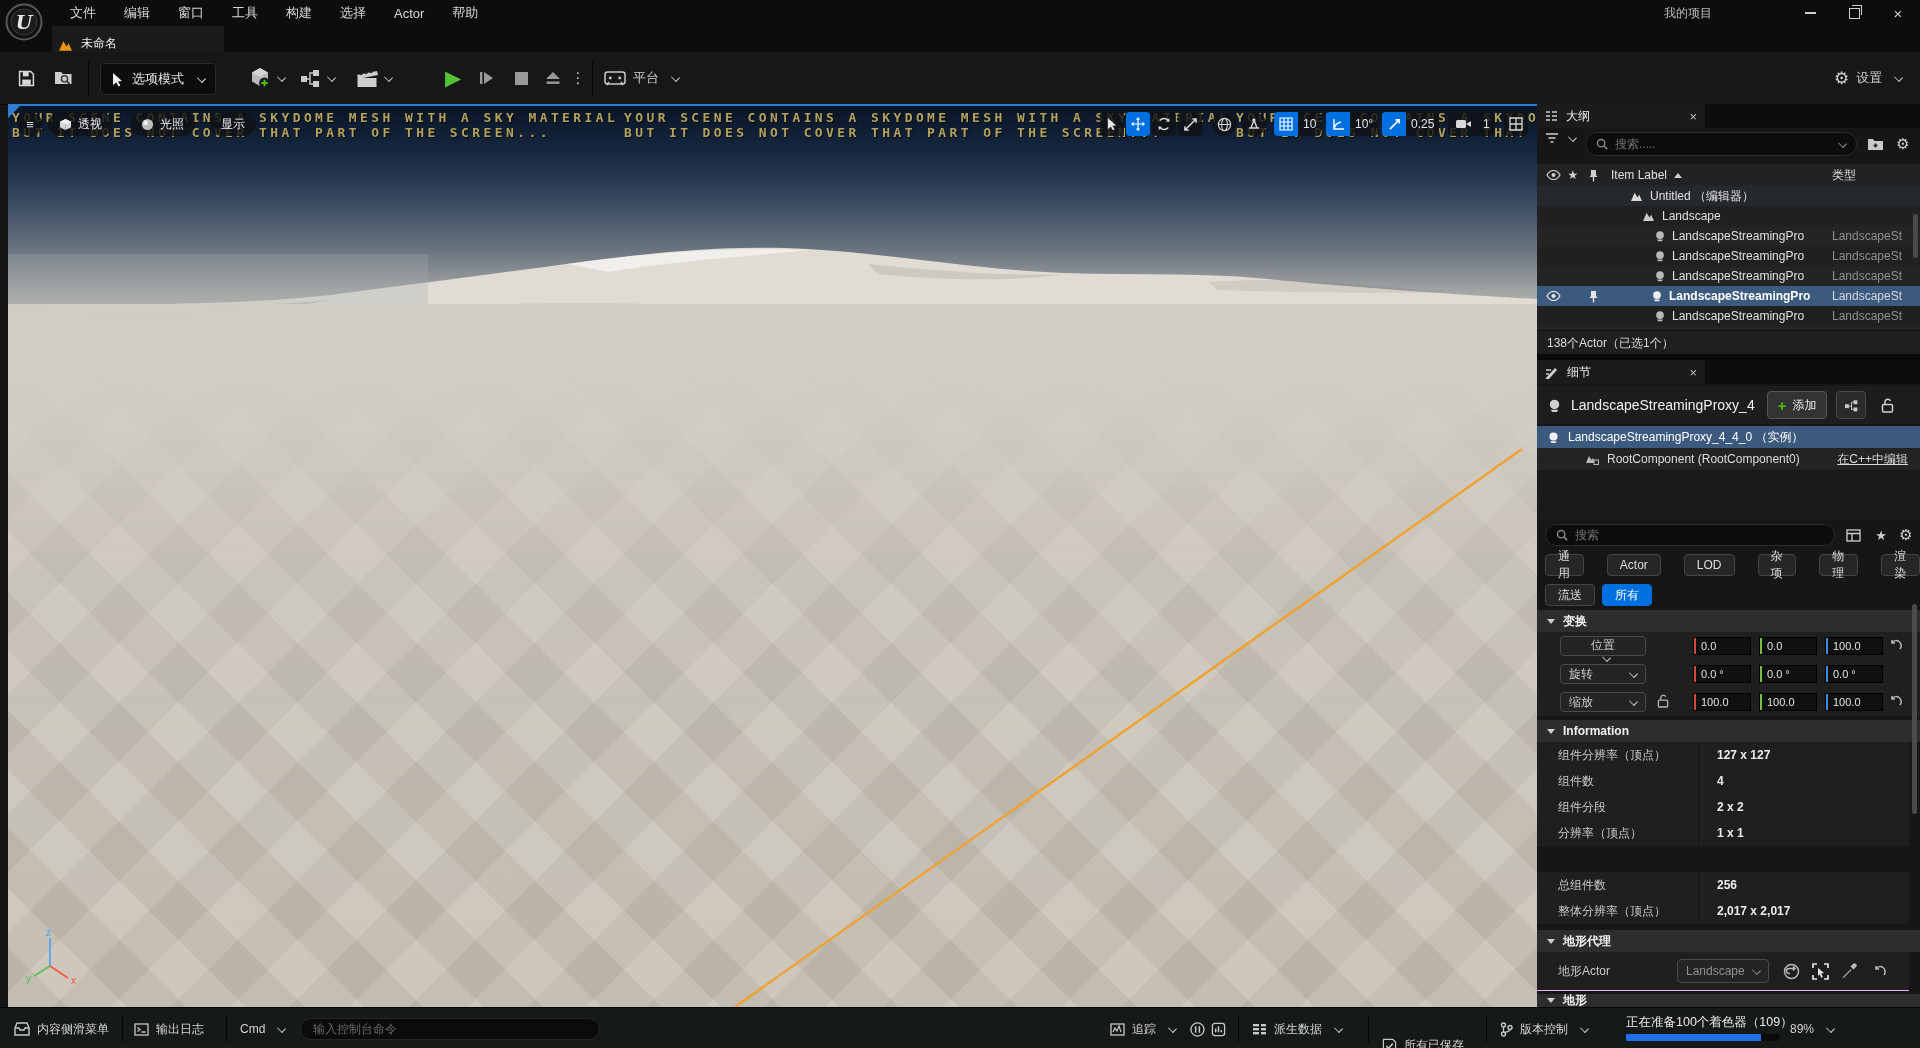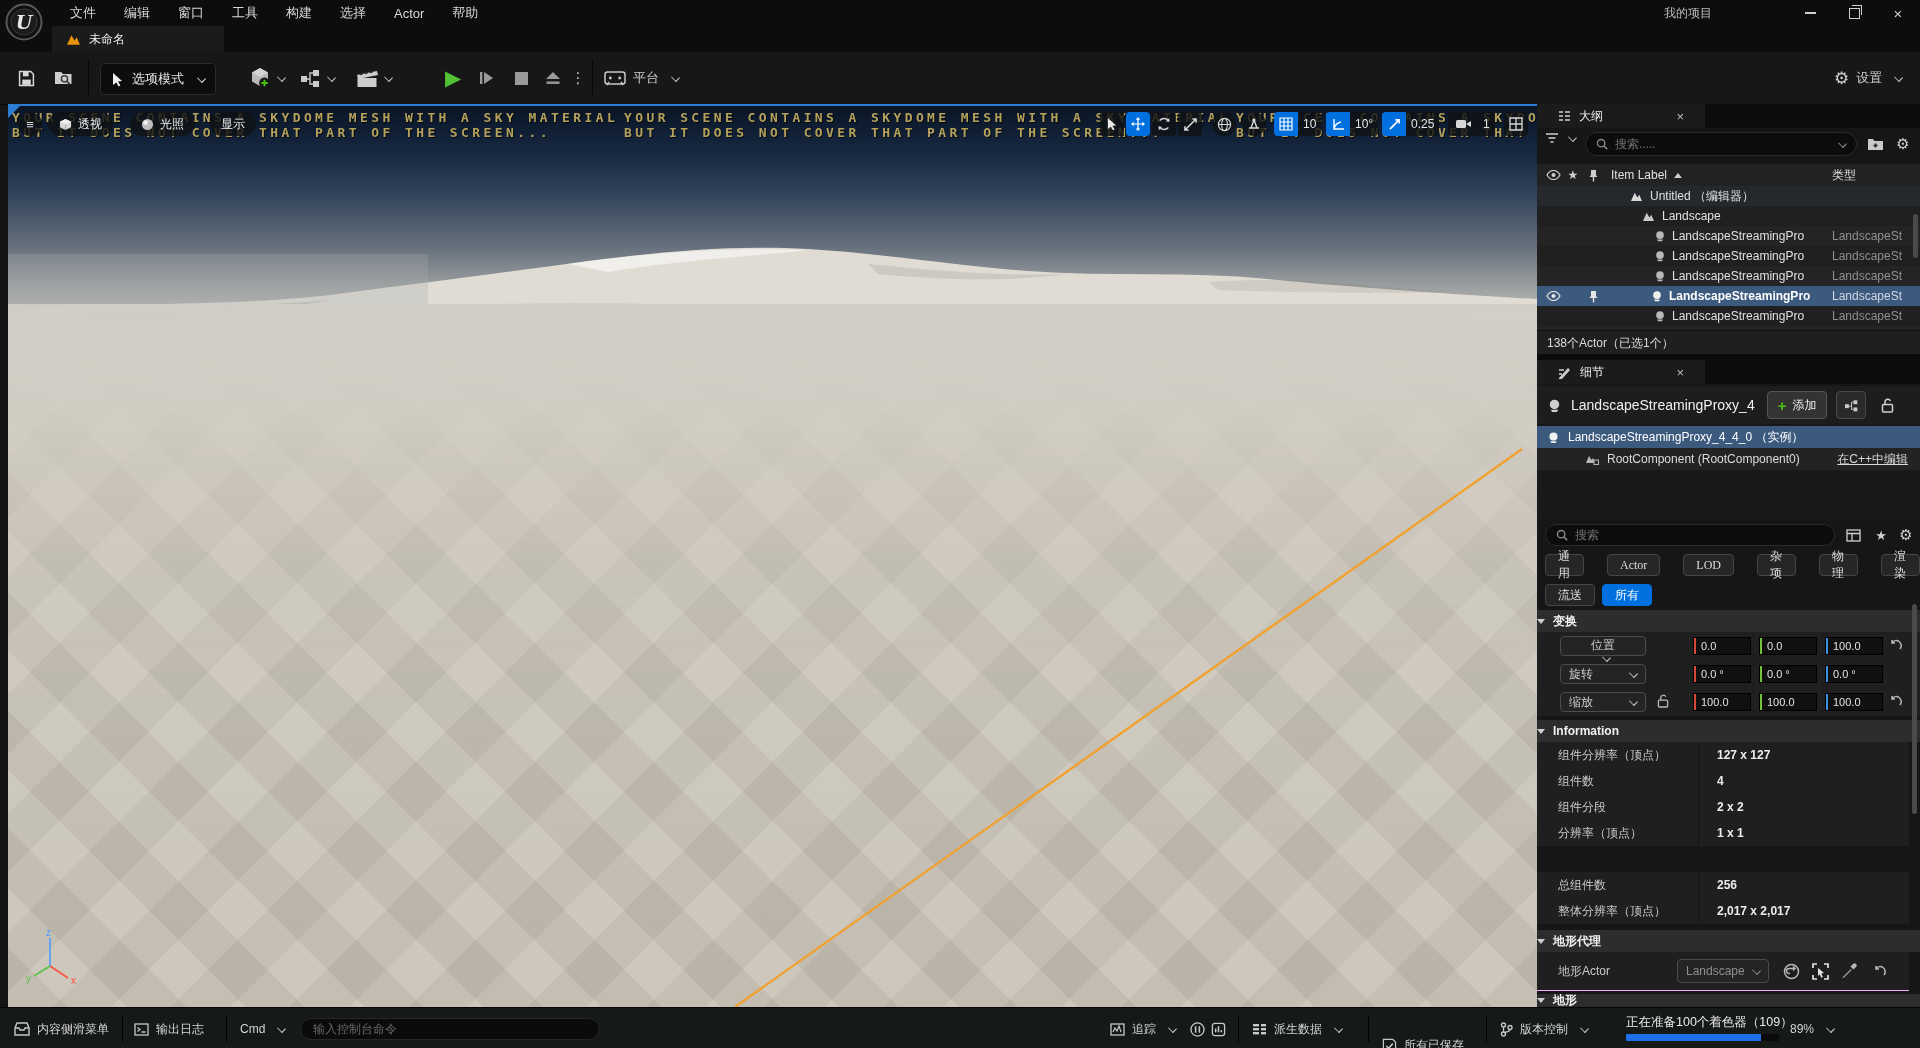--- a/index.html
+++ b/index.html
@@ -10,21 +10,21 @@
   .flex{display:flex;align-items:center;}
   .cv{width:6px;height:6px;border-right:1.5px solid currentColor;border-bottom:1.5px solid currentColor;
       display:inline-block;transform:rotate(45deg) scaleY(.8);margin-left:6px;margin-bottom:2px;flex:none;}
   svg{display:block;flex:none;}
   
   .titlebar{left:0;top:0;width:1920px;height:26px;background:#0d0d0d;}
   .menu-item{padding:0 14px;height:26px;display:flex;align-items:center;color:#d8d8d8;font-size:13px;cursor:default;}
   .win-btn{width:44px;height:26px;display:flex;align-items:center;justify-content:center;color:#cfcfcf;}
   
   .tabbar{left:0;top:26px;width:1920px;height:26px;background:#0d0d0d;}
-  .leveltab{left:52px;top:26px;width:172px;height:26px;background:#1b1b1b;display:flex;align-items:center;gap:8px;padding-left:14px;box-sizing:border-box;}
+  .leveltab{left:52px;top:26px;width:172px;height:26px;background:#1b1b1b;display:flex;align-items:flex-end;gap:8px;padding-left:6px;box-sizing:border-box;}
   
   .toolbar{left:0;top:52px;width:1920px;height:52px;background:#171717;border-bottom:1px solid #060606;}
   .tbtn{height:34px;display:flex;align-items:center;justify-content:center;color:#cfcfcf;}
   .tsep{width:1px;height:34px;background:#050505;}
   .modepill{background:#0c0c0c;border:1px solid #2a2a2a;border-radius:4px;height:30px;display:flex;align-items:center;gap:8px;padding:0 10px;color:#e8e8e8;font-size:13px;}
   
   .viewport{left:8px;top:104px;width:1529px;height:903px;background:#23303f;overflow:hidden;}
   .sky{left:0;top:0;width:1529px;height:262px;background:linear-gradient(#0a1424 0%,#152740 18%,#31435a 34%,#68727e 55%,#a3a6a5 72%,#c7c3ba 86%,#d2cec5 100%);}
   .ground{left:0;top:215px;width:1529px;height:688px;background:linear-gradient(#d8d4cb 0px,#cfc9be 140px,#c9c3b7 100%);}
   .ground::before{content:"";position:absolute;inset:0;
@@ -38,30 +38,30 @@
   .warnblock{color:#b4a25c;font-family:"DejaVu Sans Mono","Liberation Mono",monospace;font-weight:bold;
      font-size:13px;letter-spacing:3.4px;line-height:15px;white-space:nowrap;text-shadow:1px 1px 0 rgba(0,0,0,.65);z-index:1;}
   .vpill{background:rgba(16,18,22,.82);border-radius:12px;height:24px;display:flex;align-items:center;gap:6px;padding:0 11px;color:#ececec;font-size:12px;z-index:2;}
   .vround{background:rgba(16,18,22,.82);border-radius:12px;width:24px;height:24px;display:flex;align-items:center;justify-content:center;color:#dedede;z-index:2;}
   .vtool{width:24px;height:24px;border-radius:4px;background:rgba(16,18,22,.82);display:flex;align-items:center;justify-content:center;color:#d8d8d8;z-index:2;}
   .vtool.on{background:#0070e0;color:#fff;}
   .vnum{height:24px;display:flex;align-items:center;padding:0 5px;background:rgba(16,18,22,.82);border-radius:0 4px 4px 0;color:#e6e6e6;z-index:2;font-size:12px;}
   
   .rightpanel{left:1537px;top:104px;width:383px;height:903px;background:#161616;}
   .ptabrow{left:0;width:383px;height:24px;background:#0d0d0d;}
-  .ptab{height:24px;display:flex;align-items:center;gap:8px;padding:0 21px;background:#1b1b1b;width:168px;box-sizing:border-box;}
+  .ptab{height:24px;display:flex;align-items:center;gap:8px;padding:0 8px;background:#1b1b1b;width:168px;box-sizing:border-box;}
   .ptab .x{margin-left:auto;color:#bdbdbd;font-size:13px;}
   .searchpill{background:#0c0c0c;border:1px solid #2b2b2b;border-radius:12px;height:24px;display:flex;align-items:center;gap:7px;padding:0 10px;color:#707070;box-sizing:border-box;}
   .hdr-ico{color:#cfcfcf;display:flex;align-items:center;justify-content:center;width:20px;}
   .orow{position:absolute;left:0;width:383px;height:20px;display:flex;align-items:center;font-size:12px;color:#e0e0e0;}
   .orow .typ{position:absolute;left:295px;color:#8f8f8f;width:84px;overflow:hidden;white-space:nowrap;}
   .orow.sel{background:#3c5a7e;}
   .chip{height:22px;border:1px solid #454545;border-radius:4px;background:#262626;color:#dedede;display:flex;align-items:center;justify-content:center;padding:0 12px;box-sizing:border-box;font-size:12px;}
   .chip.on{background:#0070e0;border-color:#0070e0;color:#fff;}
-  .sechdr{position:absolute;left:0;width:383px;height:22px;background:#2d2d2d;display:flex;align-items:center;gap:8px;box-sizing:border-box;color:#f0f0f0;font-weight:bold;}
+  .sechdr{position:absolute;left:0;width:383px;height:22px;background:#2d2d2d;display:flex;align-items:center;gap:8px;padding-left:10px;box-sizing:border-box;color:#f0f0f0;font-weight:bold;}
   .tri{width:0;height:0;border-left:4px solid transparent;border-right:4px solid transparent;border-top:5px solid #cfcfcf;}
   .dpill{background:#242424;border:1px solid #4b4b4b;border-radius:4px;height:20px;display:flex;align-items:center;justify-content:space-between;padding:0 8px;color:#d0d0d0;box-sizing:border-box;}
   .vbox{position:absolute;height:18px;background:#101010;border:1px solid #000;display:flex;align-items:center;padding-left:7px;color:#e2e2e2;font-size:11px;box-sizing:border-box;width:58px;}
   .vbox::before{content:"";position:absolute;left:0;top:0;bottom:0;width:2px;}
   .vbox.r::before{background:#d84a3a;} .vbox.g::before{background:#77c23d;} .vbox.b::before{background:#3d8de0;}
   .irow{position:absolute;left:0;width:372px;height:26px;background:#1f1f1f;border-bottom:1px solid #181818;display:flex;align-items:center;}
   .irow .lab{width:140px;padding-left:21px;color:#c9c9c9;}
   .irow .val{padding-left:18px;color:#ececec;font-weight:bold;border-left:1px solid #141414;height:100%;display:flex;align-items:center;flex:1;}
   .scrollthumb{position:absolute;width:5px;border-radius:3px;background:#4a4a4a;}
   
@@ -519,21 +519,21 @@
     </div>
     <div class="abs hdr-ico" style="left:306px;top:420px;height:22px;">
       <svg width="15" height="13" viewBox="0 0 15 13">
           <rect x="1" y="1" width="13" height="11" fill="none" stroke="#cfcfcf" stroke-width="1.3"></rect>
           <path d="M1 4.5h13M6 4.5V12" stroke="#cfcfcf" stroke-width="1.3"></path>
         </svg>
     </div>
     <div class="abs hdr-ico" style="left:334px;top:420px;height:22px;font-size:13px;">★</div>
     <div class="abs hdr-ico" style="left:359px;top:420px;height:22px;font-size:15px;">⚙</div>
 
-    <div class="abs flex" style="left:8px;top:450px;gap:23px;font-family:Liberation Serif, serif;">
+    <div class="abs flex" style="left:8px;top:450px;gap:23px;">
       <div class="chip">通用</div>
       <div class="chip">Actor</div>
       <div class="chip">LOD</div>
       <div class="chip">杂项</div>
       <div class="chip">物理</div>
       <div class="chip">渲染</div>
     </div>
     <div class="abs flex" style="left:8px;top:480px;gap:7px;">
       <div class="chip">流送</div>
       <div class="chip on">所有</div>

